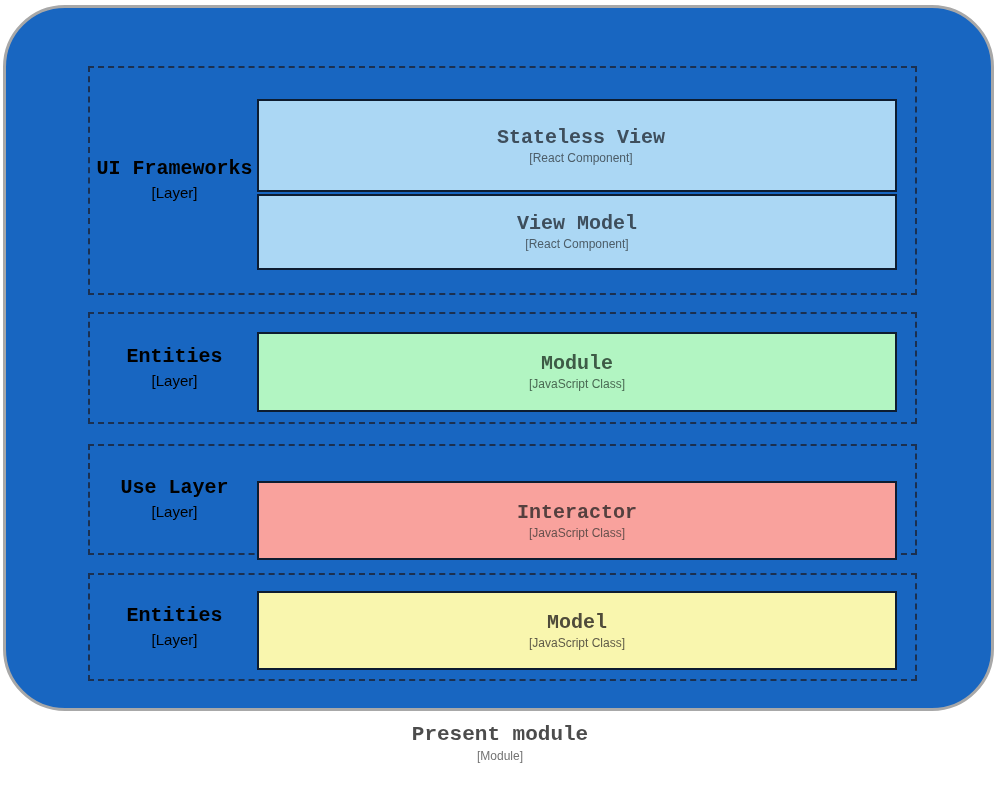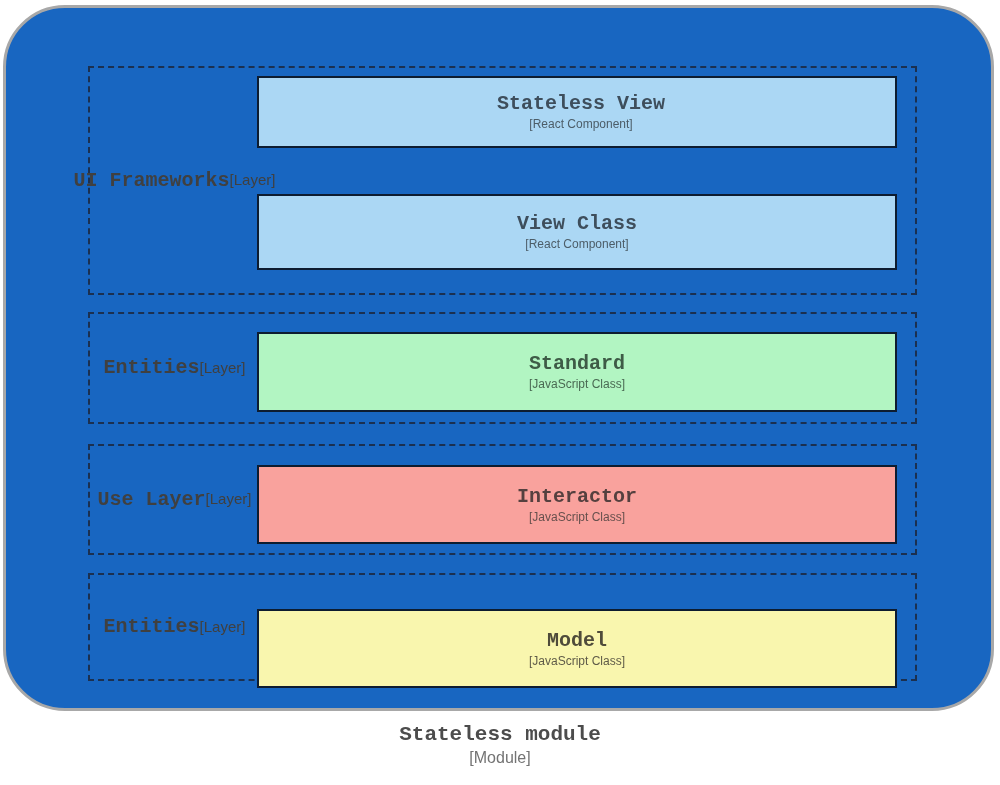--- a/index.html
+++ b/index.html
@@ -16,91 +16,91 @@
     position:absolute; left:88px; width:829px;
     border:2px dashed #1b3050;
   }
   #section-ui        { top:66px;  height:229px; }
   #section-adapter   { top:312px; height:112px; }
   #section-usecase   { top:444px; height:111px; }
   #section-entities  { top:573px; height:108px; }
 
   .layer-label {
     position:absolute; left:0; top:0; width:169px; height:100%;
-    display:flex; justify-content:center; align-items:center;
-    color:#404040; text-align:center;
+    display:flex; flex-direction:column; justify-content:center; align-items:center;
+    color:#000000; text-align:center;
   }
   .layer-name {
     font-family:"Liberation Mono", monospace; font-weight:bold;
     font-size:20px; line-height:1.3; white-space:nowrap;
   }
   .layer-tag {
     font-family:"Liberation Sans", sans-serif; font-size:15px; line-height:1.5;
   }
 
   .component-box {
     position:absolute; left:167px; width:640px;
     border:2px solid #0d1c30;
     display:flex; flex-direction:column; justify-content:center; align-items:center;
     text-align:center;
   }
-  #box-stateless-view { top:8px;  height:72px;padding-left:8px; }
+  #box-stateless-view { top:31px;  height:93px;padding-left:8px; }
   #box-view-model     { top:126px; height:76px; }
   #box-present        { top:18px;  height:80px; }
-  #box-interactor     { top:19px;  height:79px; }
-  #box-model          { top:34px;  height:79px; }
+  #box-interactor     { top:35px;  height:79px; }
+  #box-model          { top:16px;  height:79px; }
 
   .box-title {
     font-family:"Liberation Mono", monospace; font-weight:bold;
     font-size:20px; line-height:1.25; white-space:nowrap;
   }
   .box-subtitle {
     font-family:"Liberation Sans", sans-serif; font-size:12px; line-height:1.35;
   }
 
   .caption {
     position:absolute; left:0; top:721px; width:1000px; text-align:center;
   }
   .caption-title {
     font-family:"Liberation Mono", monospace; font-weight:bold;
     font-size:21px; color:#4c4c4c; line-height:1.35;
   }
   .caption-subtitle {
-    font-family:"Liberation Sans", sans-serif; font-size:16px; color:#737373;
+    font-family:"Liberation Sans", sans-serif; font-size:12px; color:#737373;
   }
 </style>
 </head>
 <body>
 
 <div class="canvas">
 
   <div class="module-container"></div>
 
   <div class="layer-section" id="section-ui">
     <div class="layer-label">
       <div class="layer-name">UI Frameworks</div>
       <div class="layer-tag">[Layer]</div>
     </div>
     <div class="component-box" id="box-stateless-view" style="background: rgb(171, 215, 244);">
       <div class="box-title" style="color: rgb(62, 78, 92);">Stateless View</div>
       <div class="box-subtitle" style="color: rgb(76, 93, 104);">[React Component]</div>
     </div>
     <div class="component-box" id="box-view-model" style="background: rgb(171, 215, 244);">
-      <div class="box-title" style="color: rgb(62, 78, 92);">View Class</div>
+      <div class="box-title" style="color: rgb(62, 78, 92);">View Model</div>
       <div class="box-subtitle" style="color: rgb(76, 93, 104);">[React Component]</div>
     </div>
   </div>
 
   <div class="layer-section" id="section-adapter">
     <div class="layer-label">
       <div class="layer-name">Entities</div>
       <div class="layer-tag">[Layer]</div>
     </div>
     <div class="component-box" id="box-present" style="background: rgb(178, 245, 194);">
-      <div class="box-title" style="color: rgb(62, 91, 70);">Standard</div>
+      <div class="box-title" style="color: rgb(62, 91, 70);">Module</div>
       <div class="box-subtitle" style="color: rgb(74, 106, 83);">[JavaScript Class]</div>
     </div>
   </div>
 
   <div class="layer-section" id="section-usecase">
     <div class="layer-label">
       <div class="layer-name">Use Layer</div>
       <div class="layer-tag">[Layer]</div>
     </div>
     <div class="component-box" id="box-interactor" style="background: rgb(249, 162, 157);">
@@ -114,17 +114,17 @@
       <div class="layer-name">Entities</div>
       <div class="layer-tag">[Layer]</div>
     </div>
     <div class="component-box" id="box-model" style="background: rgb(249, 246, 174);">
       <div class="box-title" style="color: rgb(79, 75, 58);">Model</div>
       <div class="box-subtitle" style="color: rgb(95, 91, 72);">[JavaScript Class]</div>
     </div>
   </div>
 
   <div class="caption">
-    <div class="caption-title">Stateless module</div>
+    <div class="caption-title">Present module</div>
     <div class="caption-subtitle">[Module]</div>
   </div>
 
 </div>
 
 </body></html>

